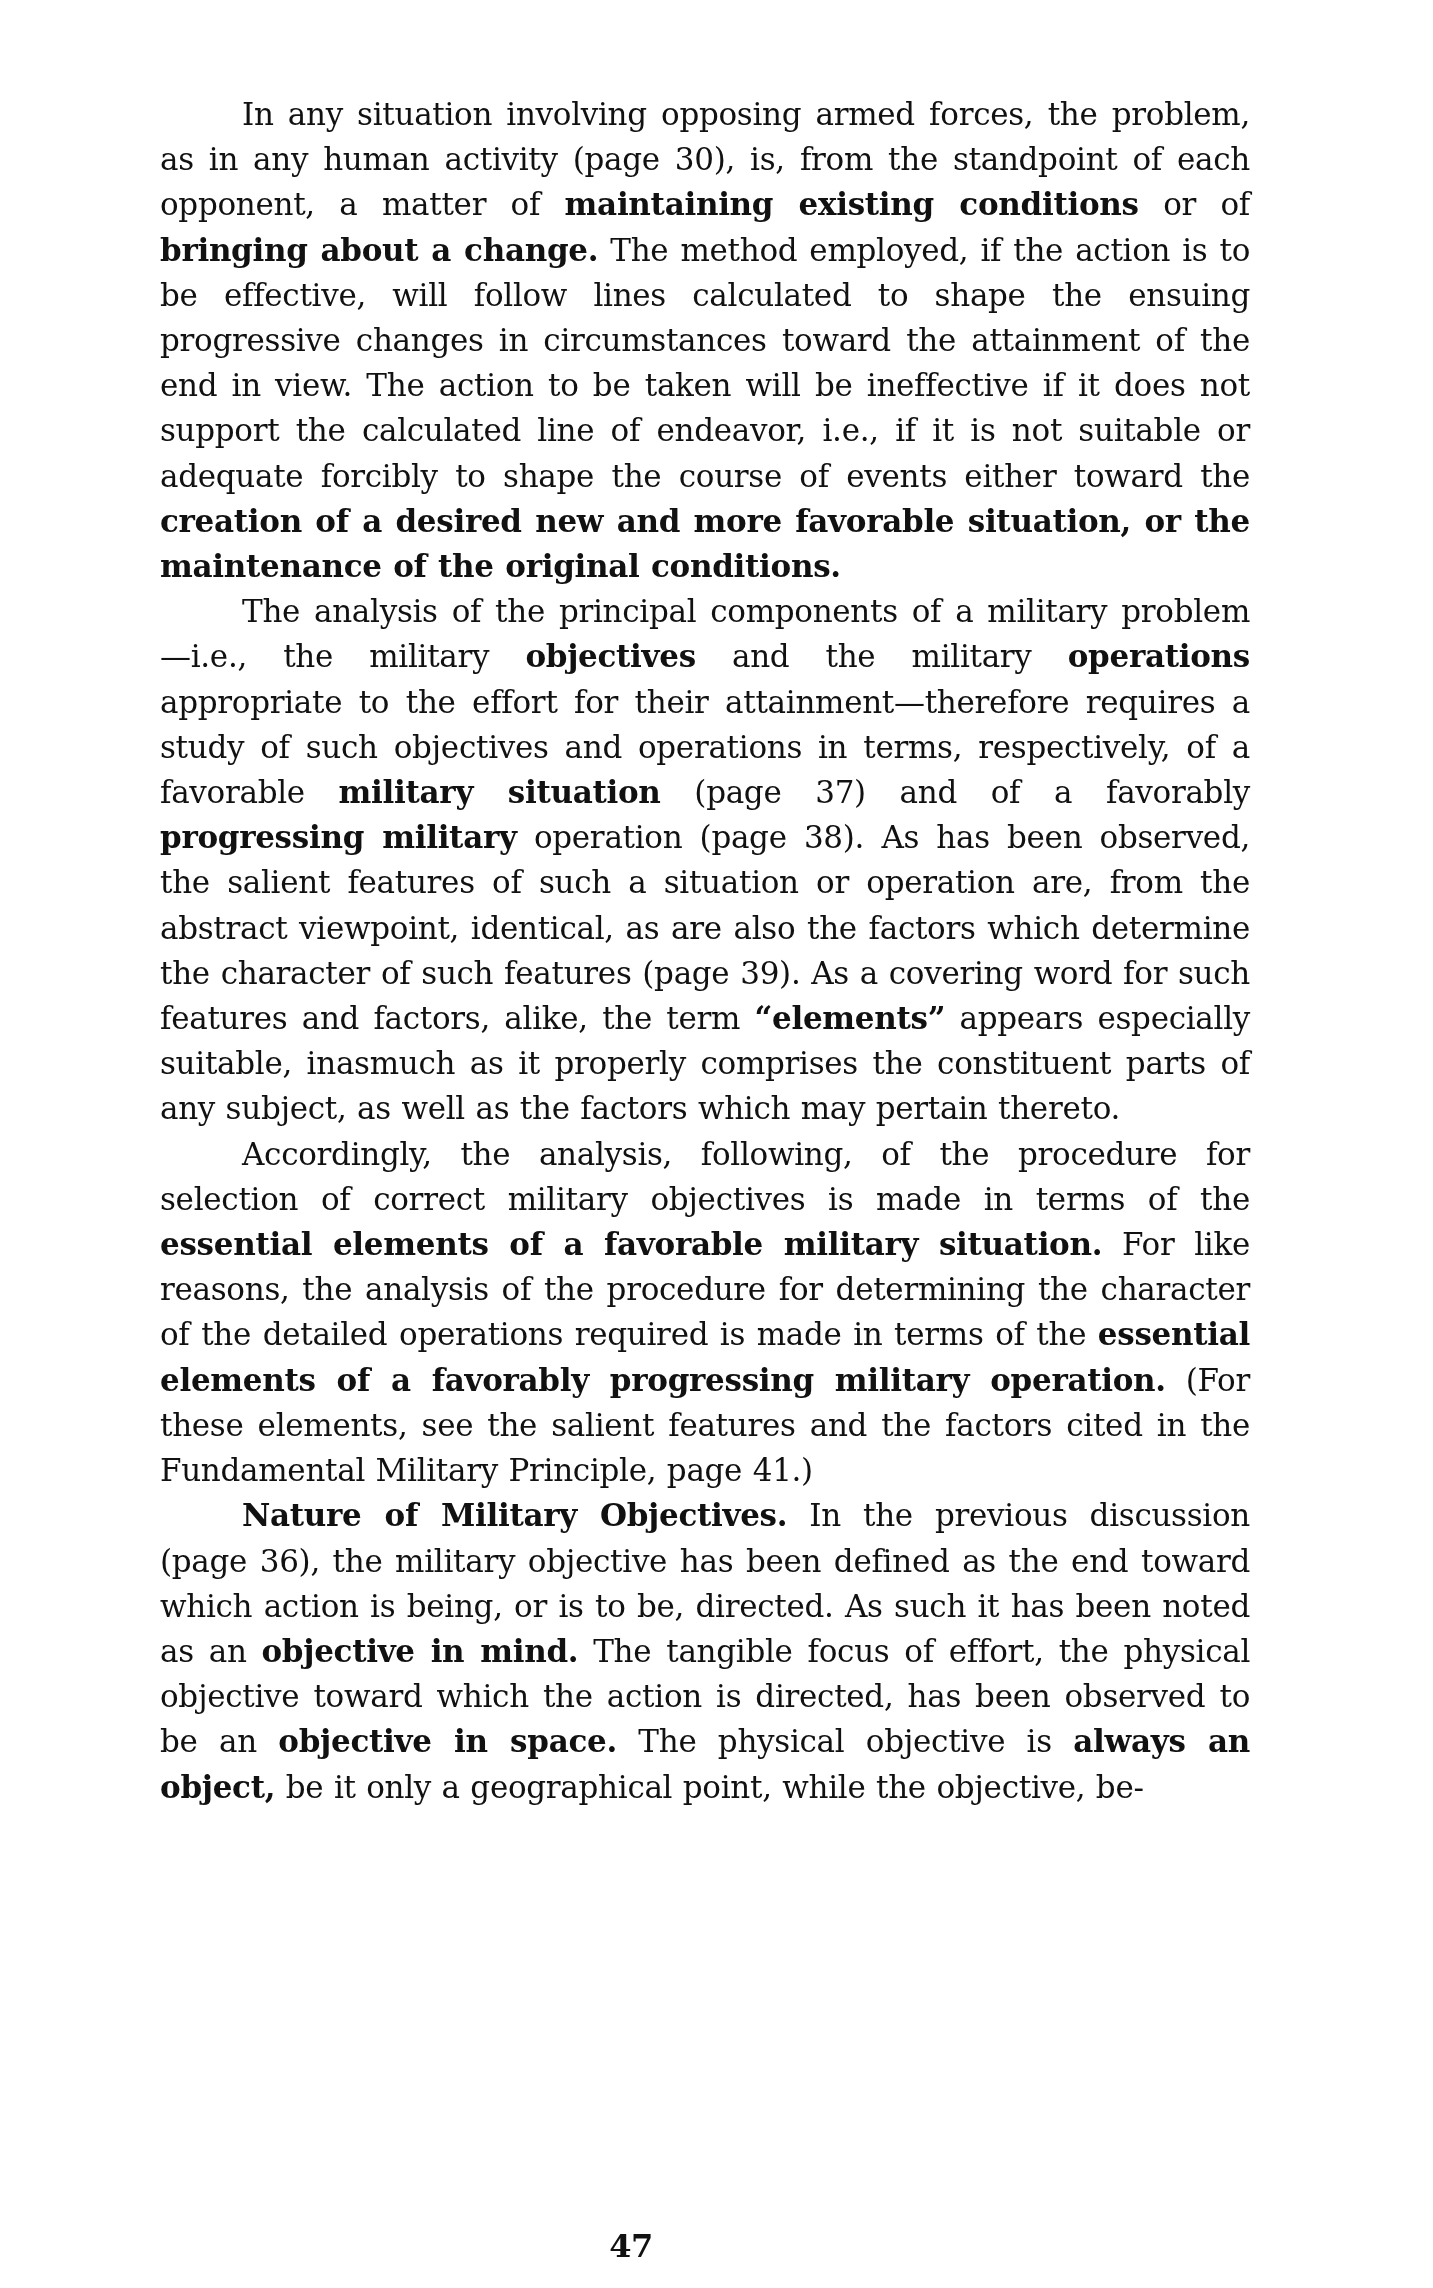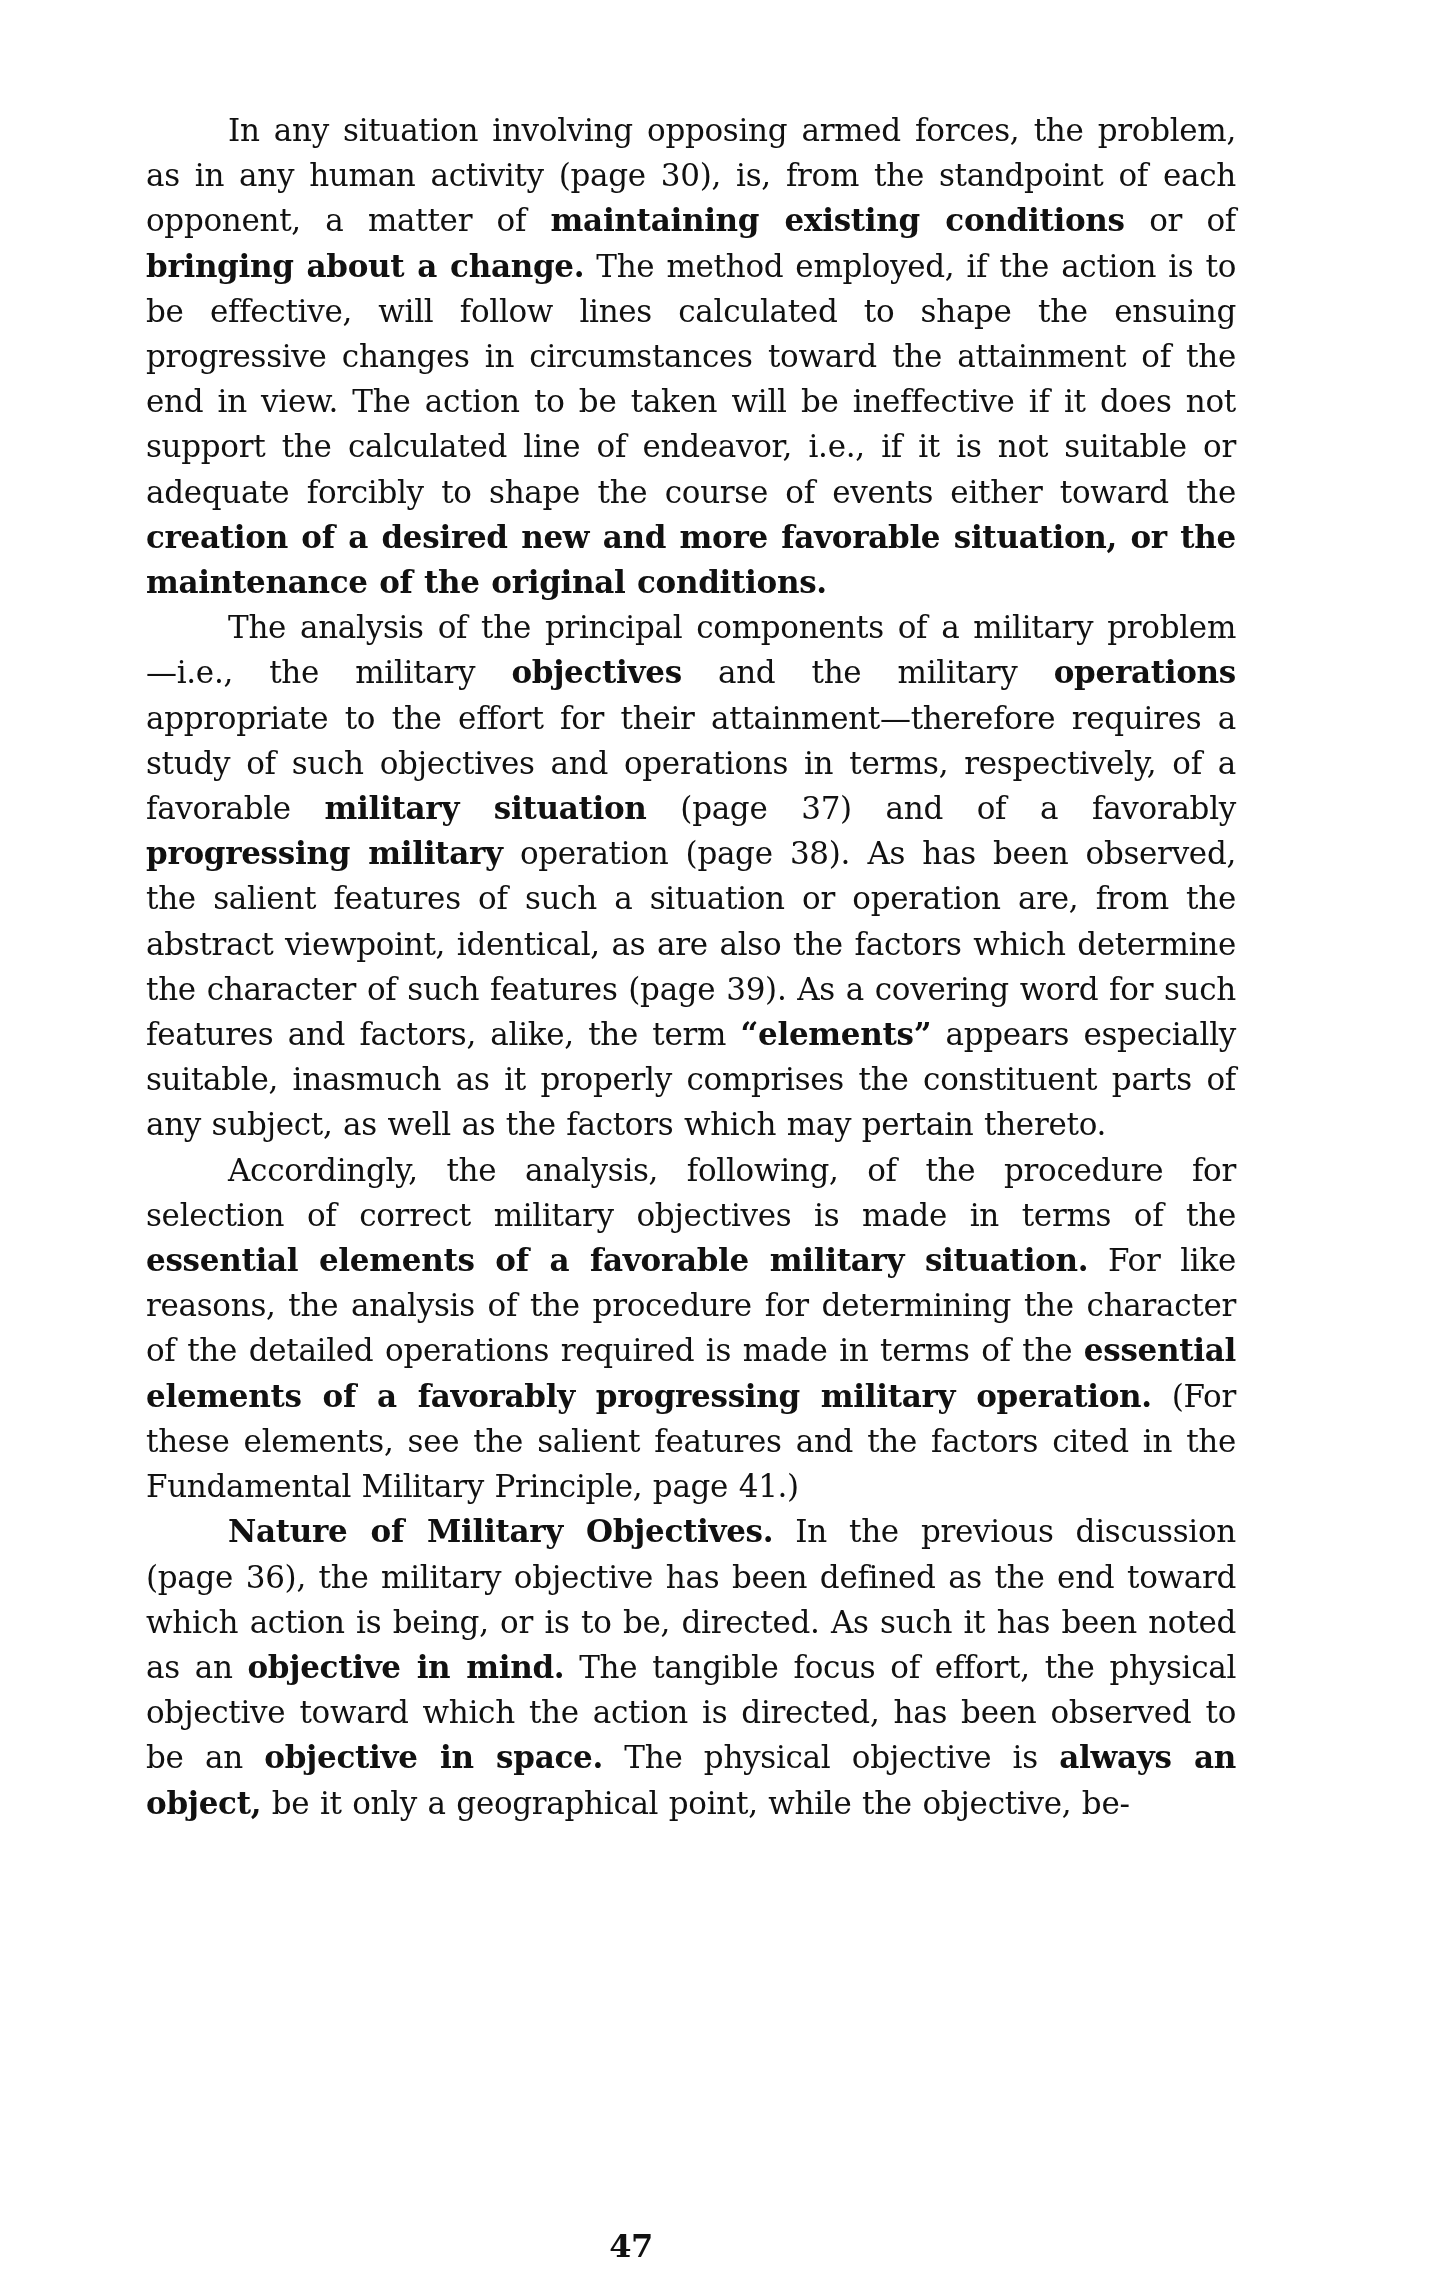--- a/index.html
+++ b/index.html
@@ -10,24 +10,23 @@
   body {
     width: 1433px;
     height: 2288px;
     position: relative;
     overflow: hidden;
     color: #111111;
     font-family: "DejaVu Serif", "Liberation Serif", serif;
   }
   .page {
     position: absolute;
-    left: 146px;
+    left: 160px;
     top: 92px;
     width: 1090px;
-    margin-top: 16px;
   }
   .para {
     margin: 0;
     font-size: 31px;
     line-height: 45.2px;
     text-align: justify;
     text-indent: 82px;
     letter-spacing: -0.3px;
     word-spacing: 1px;
     hyphens: manual;

